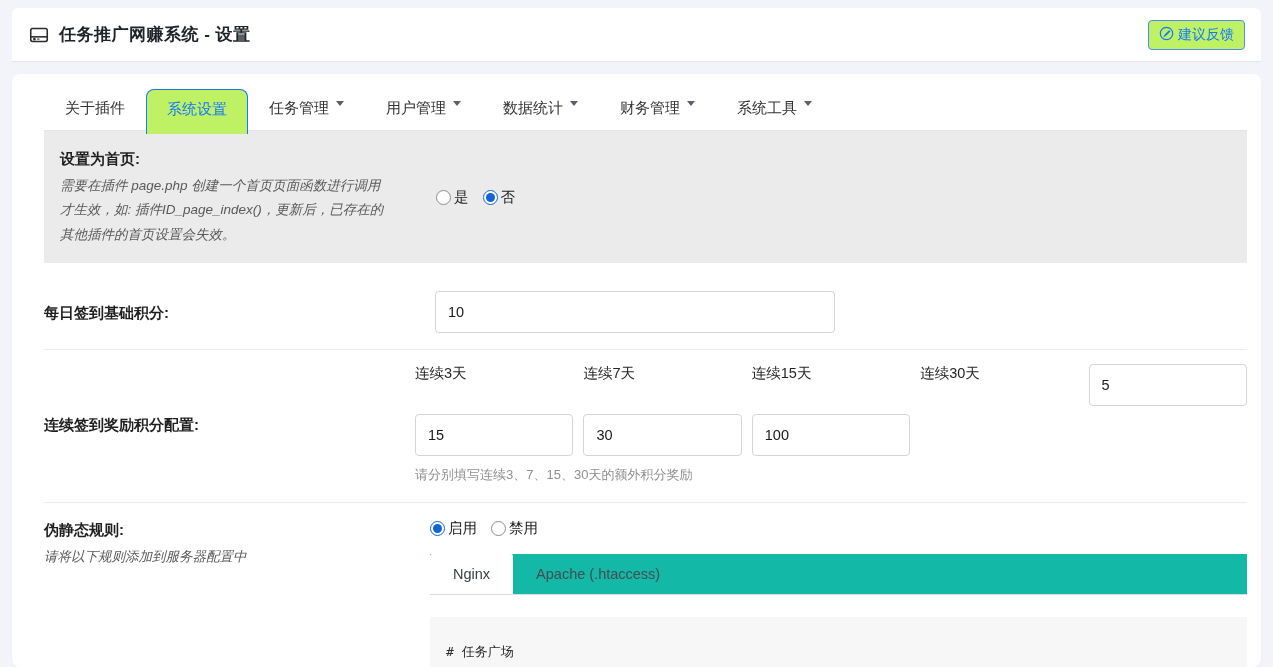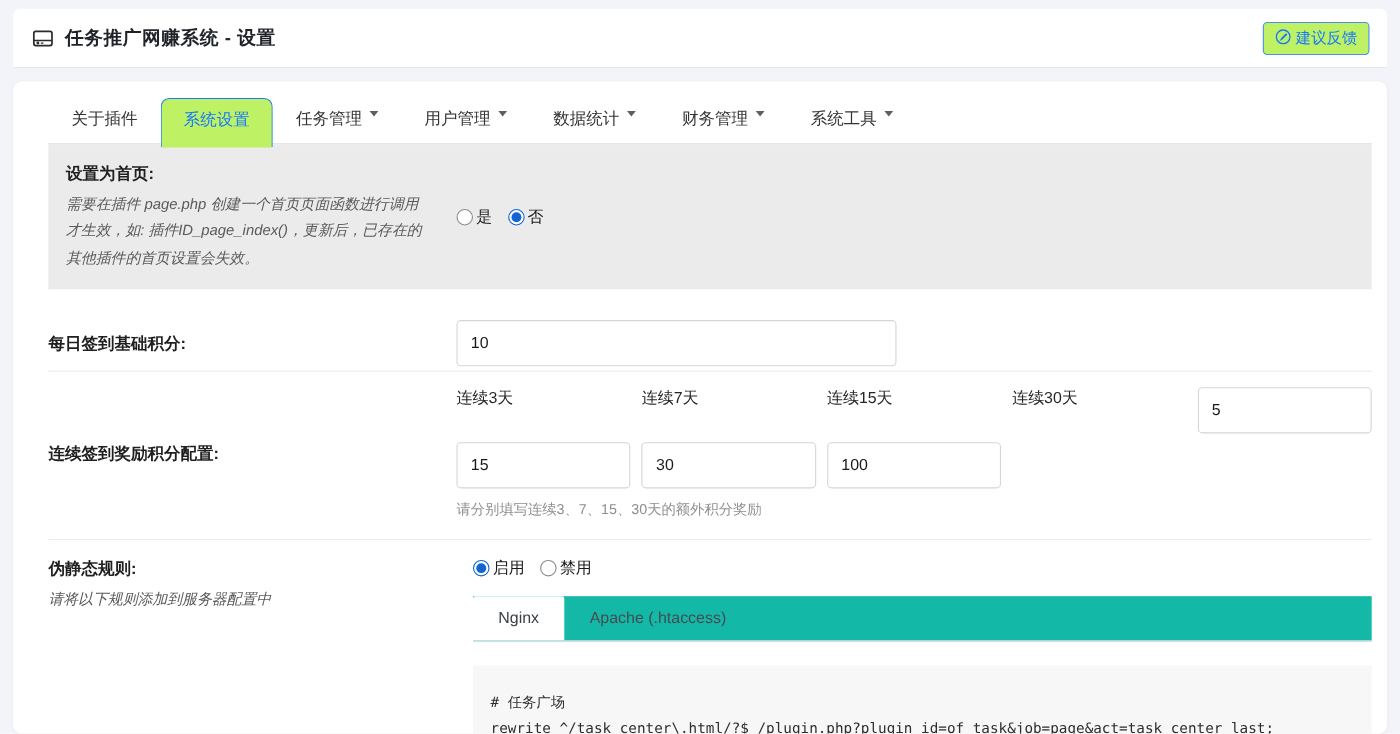--- a/index.html
+++ b/index.html
@@ -60,37 +60,38 @@
   }
   
   .row {
     display:grid; grid-template-columns:371px minmax(0,1fr);
     align-items:center;
   }
   .row-gray {
     background:#ebebeb;
     grid-template-columns:355px minmax(0,1fr);
     padding:15px 16px;
+    gap:21px;
   }
   .row-label { font-size:15px; font-weight:700; color:#1f1f1f; line-height:1.7; }
   .row-desc {
     font-size:13.5px; font-style:italic; color:#595959;
     line-height:1.85; margin-top:2px; padding-right:24px;
   }
   .radio-group { display:flex; align-items:center; gap:14px; font-size:14.5px; color:#1a1a1a; }
   .radio { display:flex; align-items:center; gap:3px; cursor:pointer; }
   .rb {
     width:15px; height:15px; border-radius:50%;
     border:1px solid #8c8c8c; background:#fff; position:relative; flex:0 0 auto;
   }
   .rb.checked { border-color:#1265d2; }
   .rb.checked::after {
     content:""; position:absolute; inset:2px; border-radius:50%; background:#1265d2;
   }
-  .row-plain { padding:28px 0 4px; border-bottom:1px solid #ececec; }
+  .row-plain { padding:28px 0 16px; border-bottom:1px solid #ececec;gap:20px; }
   .text-input {
     height:42px; border:1px solid #d5d5d5; border-radius:4px;
     font-size:14.5px; color:#1a1a1a; padding:0 12px; background:#fff;
     font-family:inherit; width:100%;
   }
   .w400 { width:400px; }
   .row-streak { padding:14px 0 18px; border-bottom:1px solid #ececec; }
   .streak-grid {
     display:grid; grid-template-columns:repeat(5,1fr); column-gap:10px; row-gap:8px;
   }

